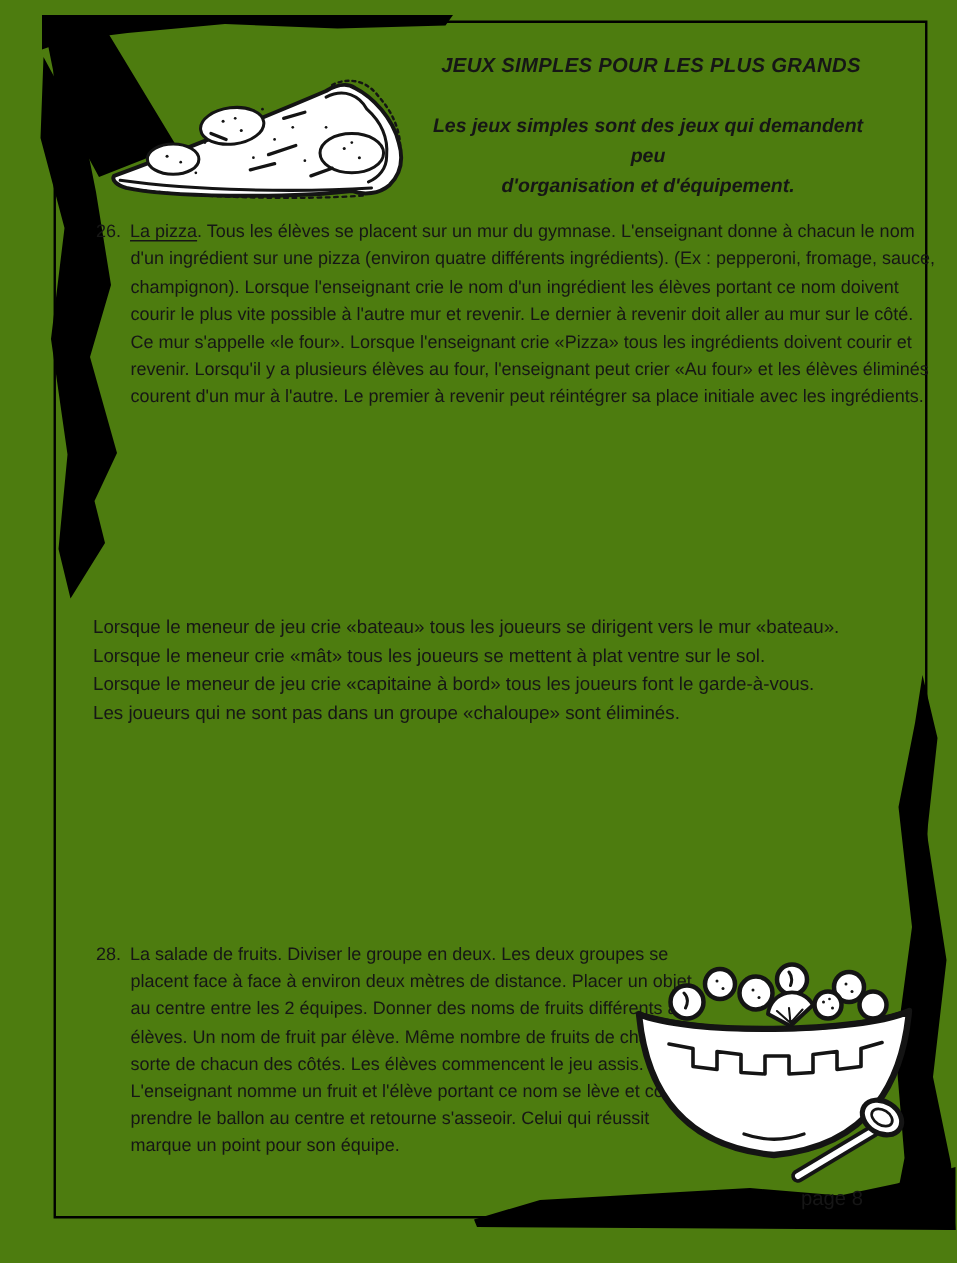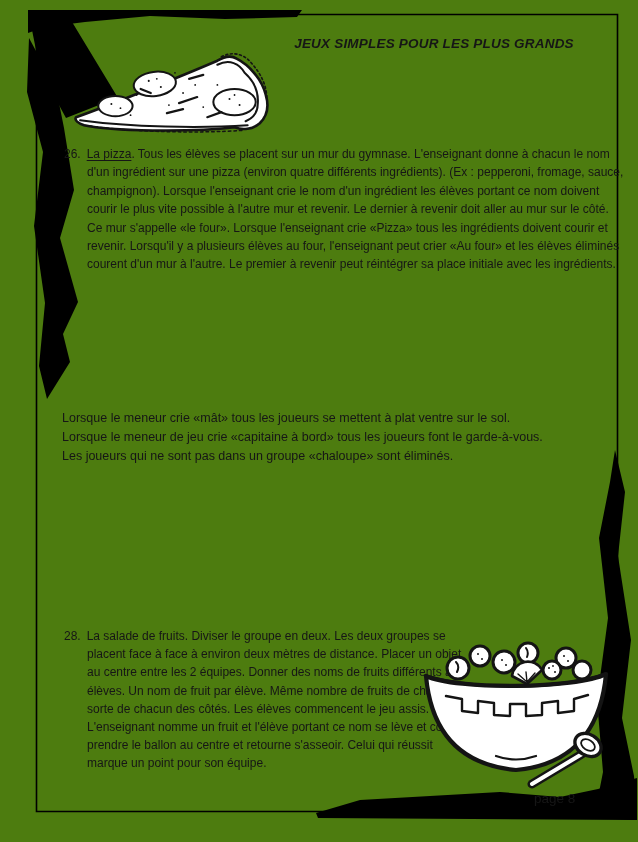--- a/index.html
+++ b/index.html
@@ -76,27 +76,32 @@
     <g class="ink" stroke-width="2.2">
       <path d="M108,58 L126,52"></path>
         <path d="M96,68 L112,64"></path>
       <path d="M136,72 L150,67"></path>
         <path d="M118,34 L132,30"></path>
         <path d="M70,44 L80,48"></path>
     </g>
   </svg>
 
   <div class="title">JEUX SIMPLES POUR LES PLUS GRANDS</div>
+  <div class="subtitle">
+    <div>Les jeux simples sont des jeux qui demandent peu</div>
+    <div>d'organisation et  d'équipement.</div>
+  </div>
 
   <div class="game g26">
     <span class="num">26.</span><span class="gt u">La pizza</span><span class="gb">. Tous les élèves se placent sur un mur du gymnase.  L'enseignant donne à chacun le nom d'un ingrédient sur une pizza (environ quatre différents ingrédients). (Ex : pepperoni, fromage, sauce, champignon). Lorsque l'enseignant crie le nom d'un ingrédient les élèves portant ce nom doivent courir le plus vite possible à l'autre mur et revenir.  Le dernier à revenir doit aller au mur sur le côté.  Ce mur s'appelle «le four».  Lorsque l'enseignant crie «Pizza» tous les ingrédients doivent courir et revenir.  Lorsqu'il y a plusieurs élèves au four, l'enseignant peut crier «Au four» et les élèves éliminés courent d'un mur à l'autre. Le premier à revenir peut réintégrer sa place initiale avec les ingrédients.</span>
   </div>
 
 
   <div class="rules">
+    <p>Lorsque le meneur de jeu crie «bateau» tous les joueurs se dirigent vers le mur «bateau».</p>
     <p>Lorsque le meneur crie «mât» tous les joueurs se mettent à plat ventre sur le sol.</p>
     <p>Lorsque le meneur de jeu crie «capitaine à bord» tous les joueurs font le garde-à-vous.</p>
     <p>Les joueurs qui ne sont pas dans un groupe «chaloupe» sont éliminés.</p>
   </div>
 
   <div class="game g28">
     <span class="num">28.</span><span class="gt">La salade de fruits.</span><span class="gb"> Diviser le groupe en deux. Les deux groupes se placent face à face à environ deux mètres de distance.  Placer un objet au centre entre les 2 équipes. Donner des noms de fruits différents aux élèves.  Un nom de fruit par élève. Même nombre de fruits de chaque sorte de chacun des côtés. Les élèves commencent le jeu assis. L'enseignant nomme un fruit et l'élève portant ce nom se lève et cours prendre le ballon au centre et retourne s'asseoir. Celui qui réussit marque un point pour son équipe.</span>
   </div>
 
   <svg class="bowl-svg" viewBox="0 0 200 160">

